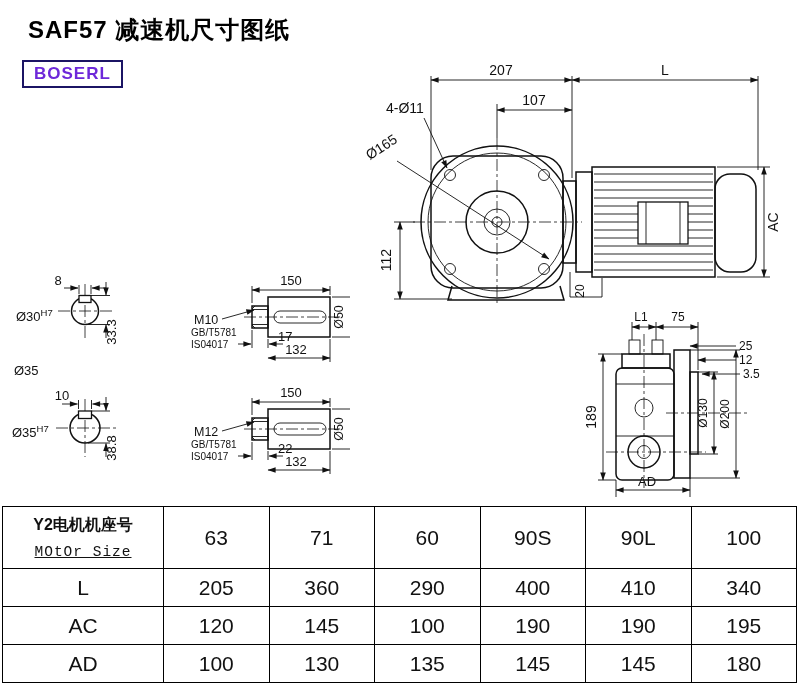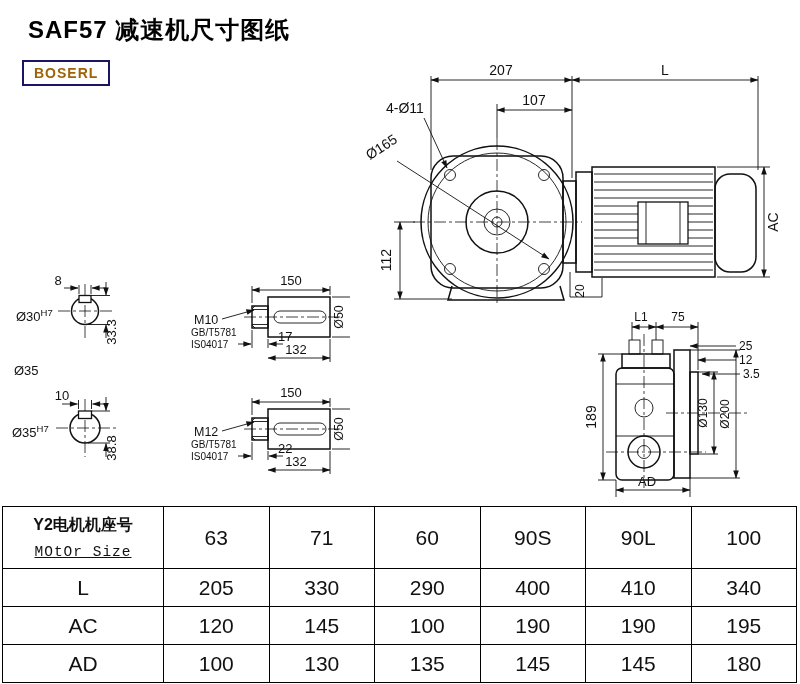--- a/index.html
+++ b/index.html
@@ -2,21 +2,21 @@
 <html><head>
 <meta charset="utf-8">
 <style>
   html,body{margin:0;padding:0;background:#fff;}
   .page{position:relative;width:800px;height:684px;background:#fff;overflow:hidden;
         font-family:"Liberation Sans",sans-serif;color:#111;}
   .title{position:absolute;left:28px;top:14px;font-size:24px;font-weight:bold;
          letter-spacing:1px;color:#000;}
   .brand{position:absolute;left:22px;top:60px;border:2px solid #1b1464;
          padding:2px 10px;background:#fff;}
-  .brand span{font-size:14px;font-weight:bold;color:#a16207;letter-spacing:1px;text-align:right;}
+  .brand span{font-size:17px;font-weight:bold;color:#6d28d9;letter-spacing:1px;text-align:right;}
   svg{position:absolute;left:0;top:0;}
   svg .ol{fill:none;stroke:#111;stroke-width:1.5;}
   svg .olf{fill:#fff;stroke:#111;stroke-width:1.3;}
   svg .thin{fill:none;stroke:#111;stroke-width:0.9;}
   svg .dim{fill:none;stroke:#111;stroke-width:0.9;}
   svg .cl{fill:none;stroke:#111;stroke-width:0.8;stroke-dasharray:12 3 3 3;}
   svg text{fill:#111;font-family:"Liberation Sans",sans-serif;font-size:14px;}
   svg text.sm{font-size:12px;}
   svg text.xs{font-size:10px;}
   svg text.md{font-size:13px;}
@@ -337,21 +337,21 @@
       <td>63</td>
       <td>71</td>
       <td>60</td>
       <td>90S</td>
       <td>90L</td>
       <td>100</td>
     </tr>
     <tr>
       <td class="c0 lbl">L</td>
       <td>205</td>
-      <td>330</td>
+      <td>360</td>
       <td>290</td>
       <td>400</td>
       <td>410</td>
       <td>340</td>
     </tr>
     <tr>
       <td class="c0 lbl">AC</td>
       <td>120</td>
       <td>145</td>
       <td>100</td>

